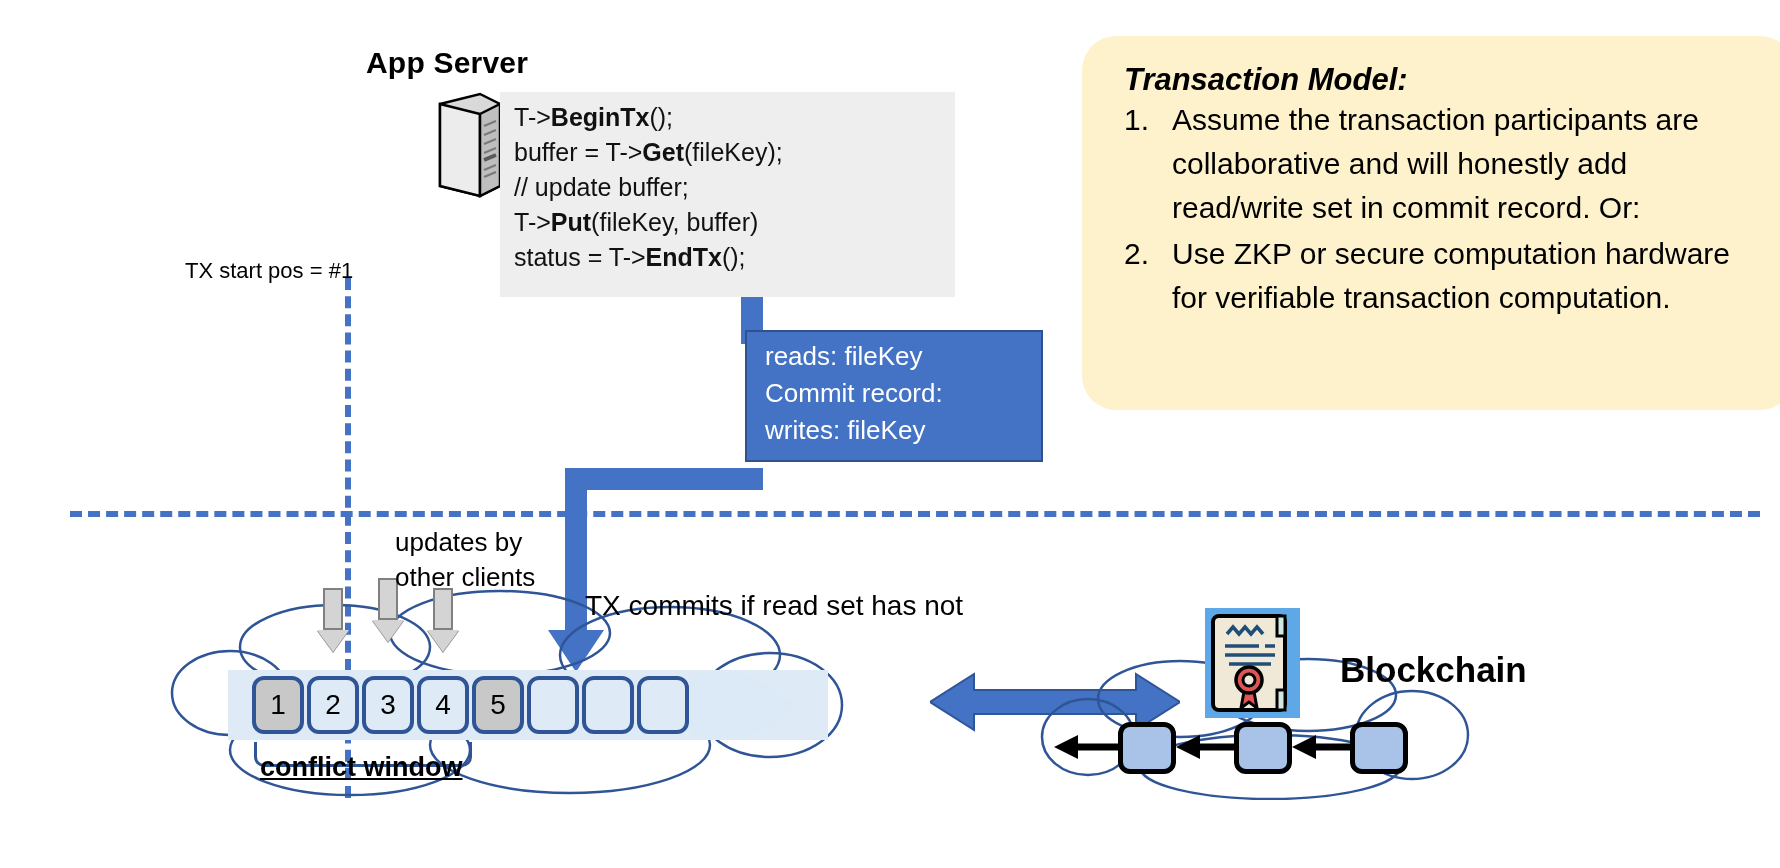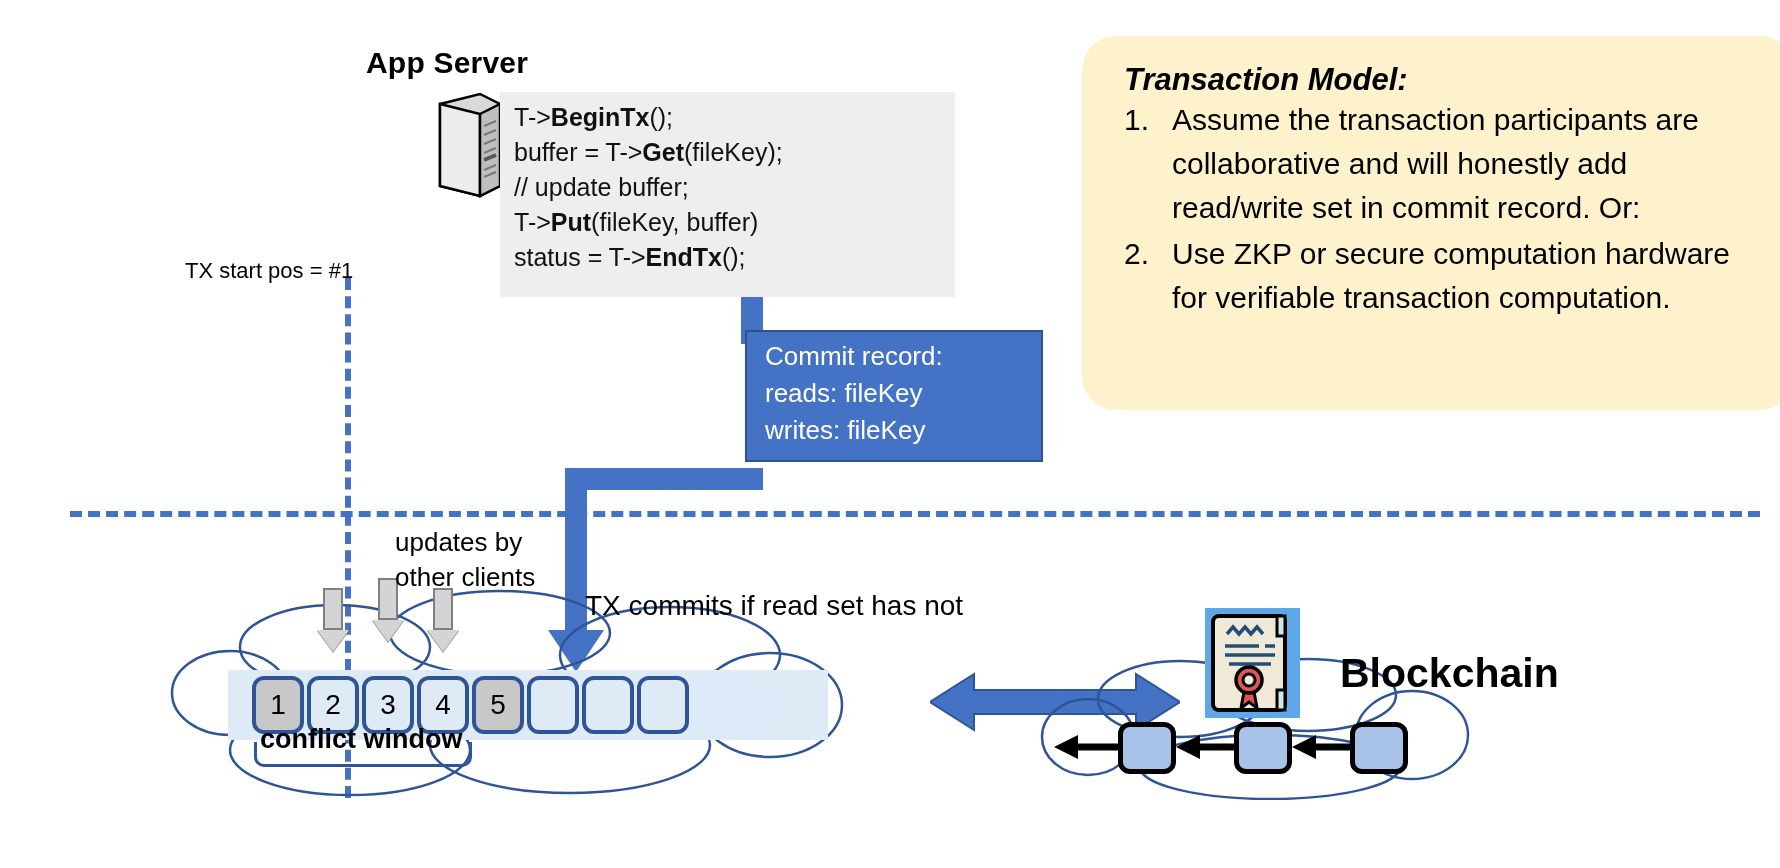--- a/index.html
+++ b/index.html
@@ -75,30 +75,30 @@
   .gray-arrow .shaft{width:20px;height:42px;background:#d4d4d4;border:2px solid #808080;
        box-sizing:border-box;margin-left:3px;}
   .gray-arrow .head{width:0;height:0;border-left:16px solid transparent;
        border-right:16px solid transparent;border-top:22px solid #d4d4d4;
        margin-left:-3px;filter:drop-shadow(0 1px 0 #808080);}
 
   
   #conflict-brace{left:254px;top:742px;width:212px;height:22px;
        border-left:3px solid #2f5597;border-right:3px solid #2f5597;
        border-bottom:3px solid #2f5597;border-radius:0 0 10px 10px;}
-  #conflict-label{left:260px;top:724px;font-size:27px;font-weight:bold;}
+  #conflict-label{left:260px;top:752px;font-size:27px;font-weight:bold;text-decoration:underline;}
 
   
   #two-way-arrow{left:930px;top:672px;width:250px;height:60px;}
 
   
   #cert-icon{left:1205px;top:608px;width:95px;height:110px;background:#5fa8e8;}
 
   
-  #blockchain-label{left:1340px;top:650px;font-size:41px;font-weight:bold;}
+  #blockchain-label{left:1340px;top:650px;font-size:35px;font-weight:bold;}
 
   
   #bc-cloud{left:1040px;top:655px;width:430px;height:145px;}
 
   
   .bcblock{position:absolute;top:722px;width:58px;height:52px;background:#a9c3e8;
        border:5px solid #000;border-radius:12px;box-sizing:border-box;}
 </style>
 </head>
 <body>
@@ -132,22 +132,22 @@
 
 <div class="abs" id="tx-start-label">TX start pos = #1</div>
 <div class="abs" id="tx-start-line"></div>
 
 <div class="abs" id="commit-arrow-vert1"></div>
 <div class="abs" id="commit-arrow-horiz"></div>
 <div class="abs" id="commit-arrow-vert2"></div>
 <div class="abs" id="commit-arrow-head"></div>
 
 <div class="abs" id="commit-record">
+  <div class="crline">reads: fileKey</div>
   <div class="crline">Commit record:</div>
-  <div class="crline">reads: fileKey</div>
   <div class="crline">writes: fileKey</div>
 </div>
 
 <div class="abs" id="divider"></div>
 
 <div class="abs" id="tx-model">
   <div id="tx-model-title">Transaction Model:</div>
   <ol>
     <li>
       <span class="num">1.</span>

